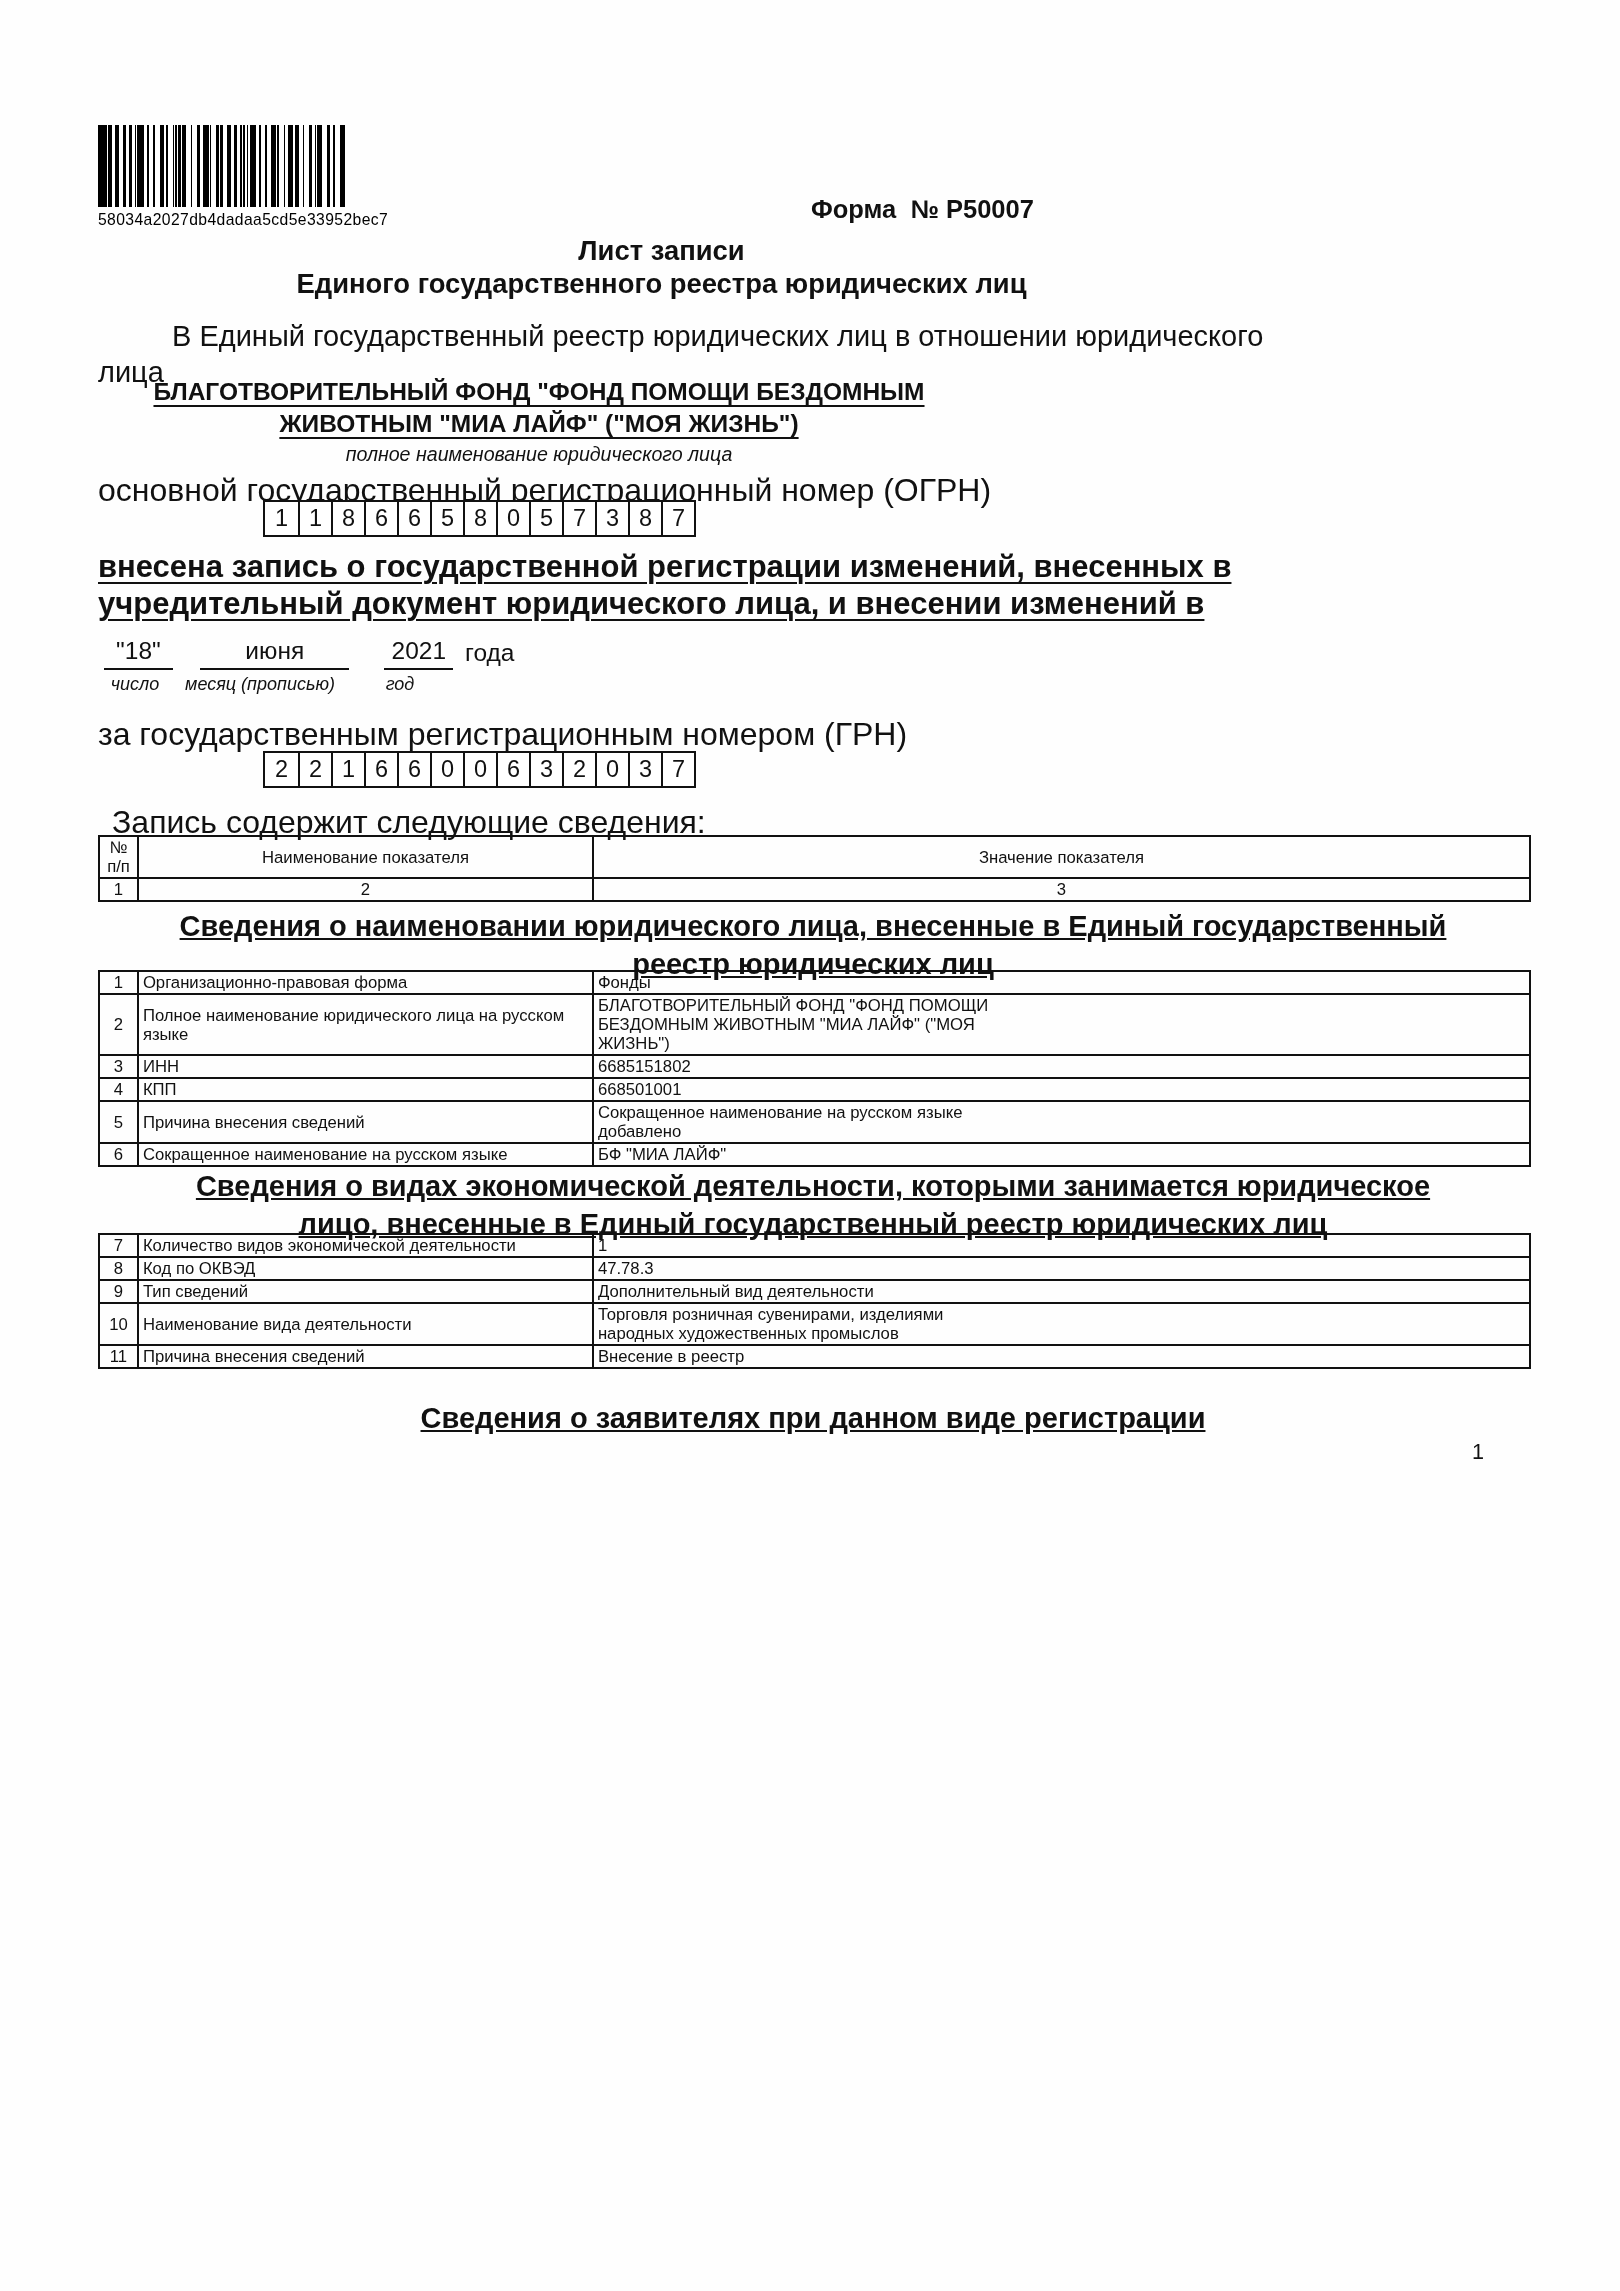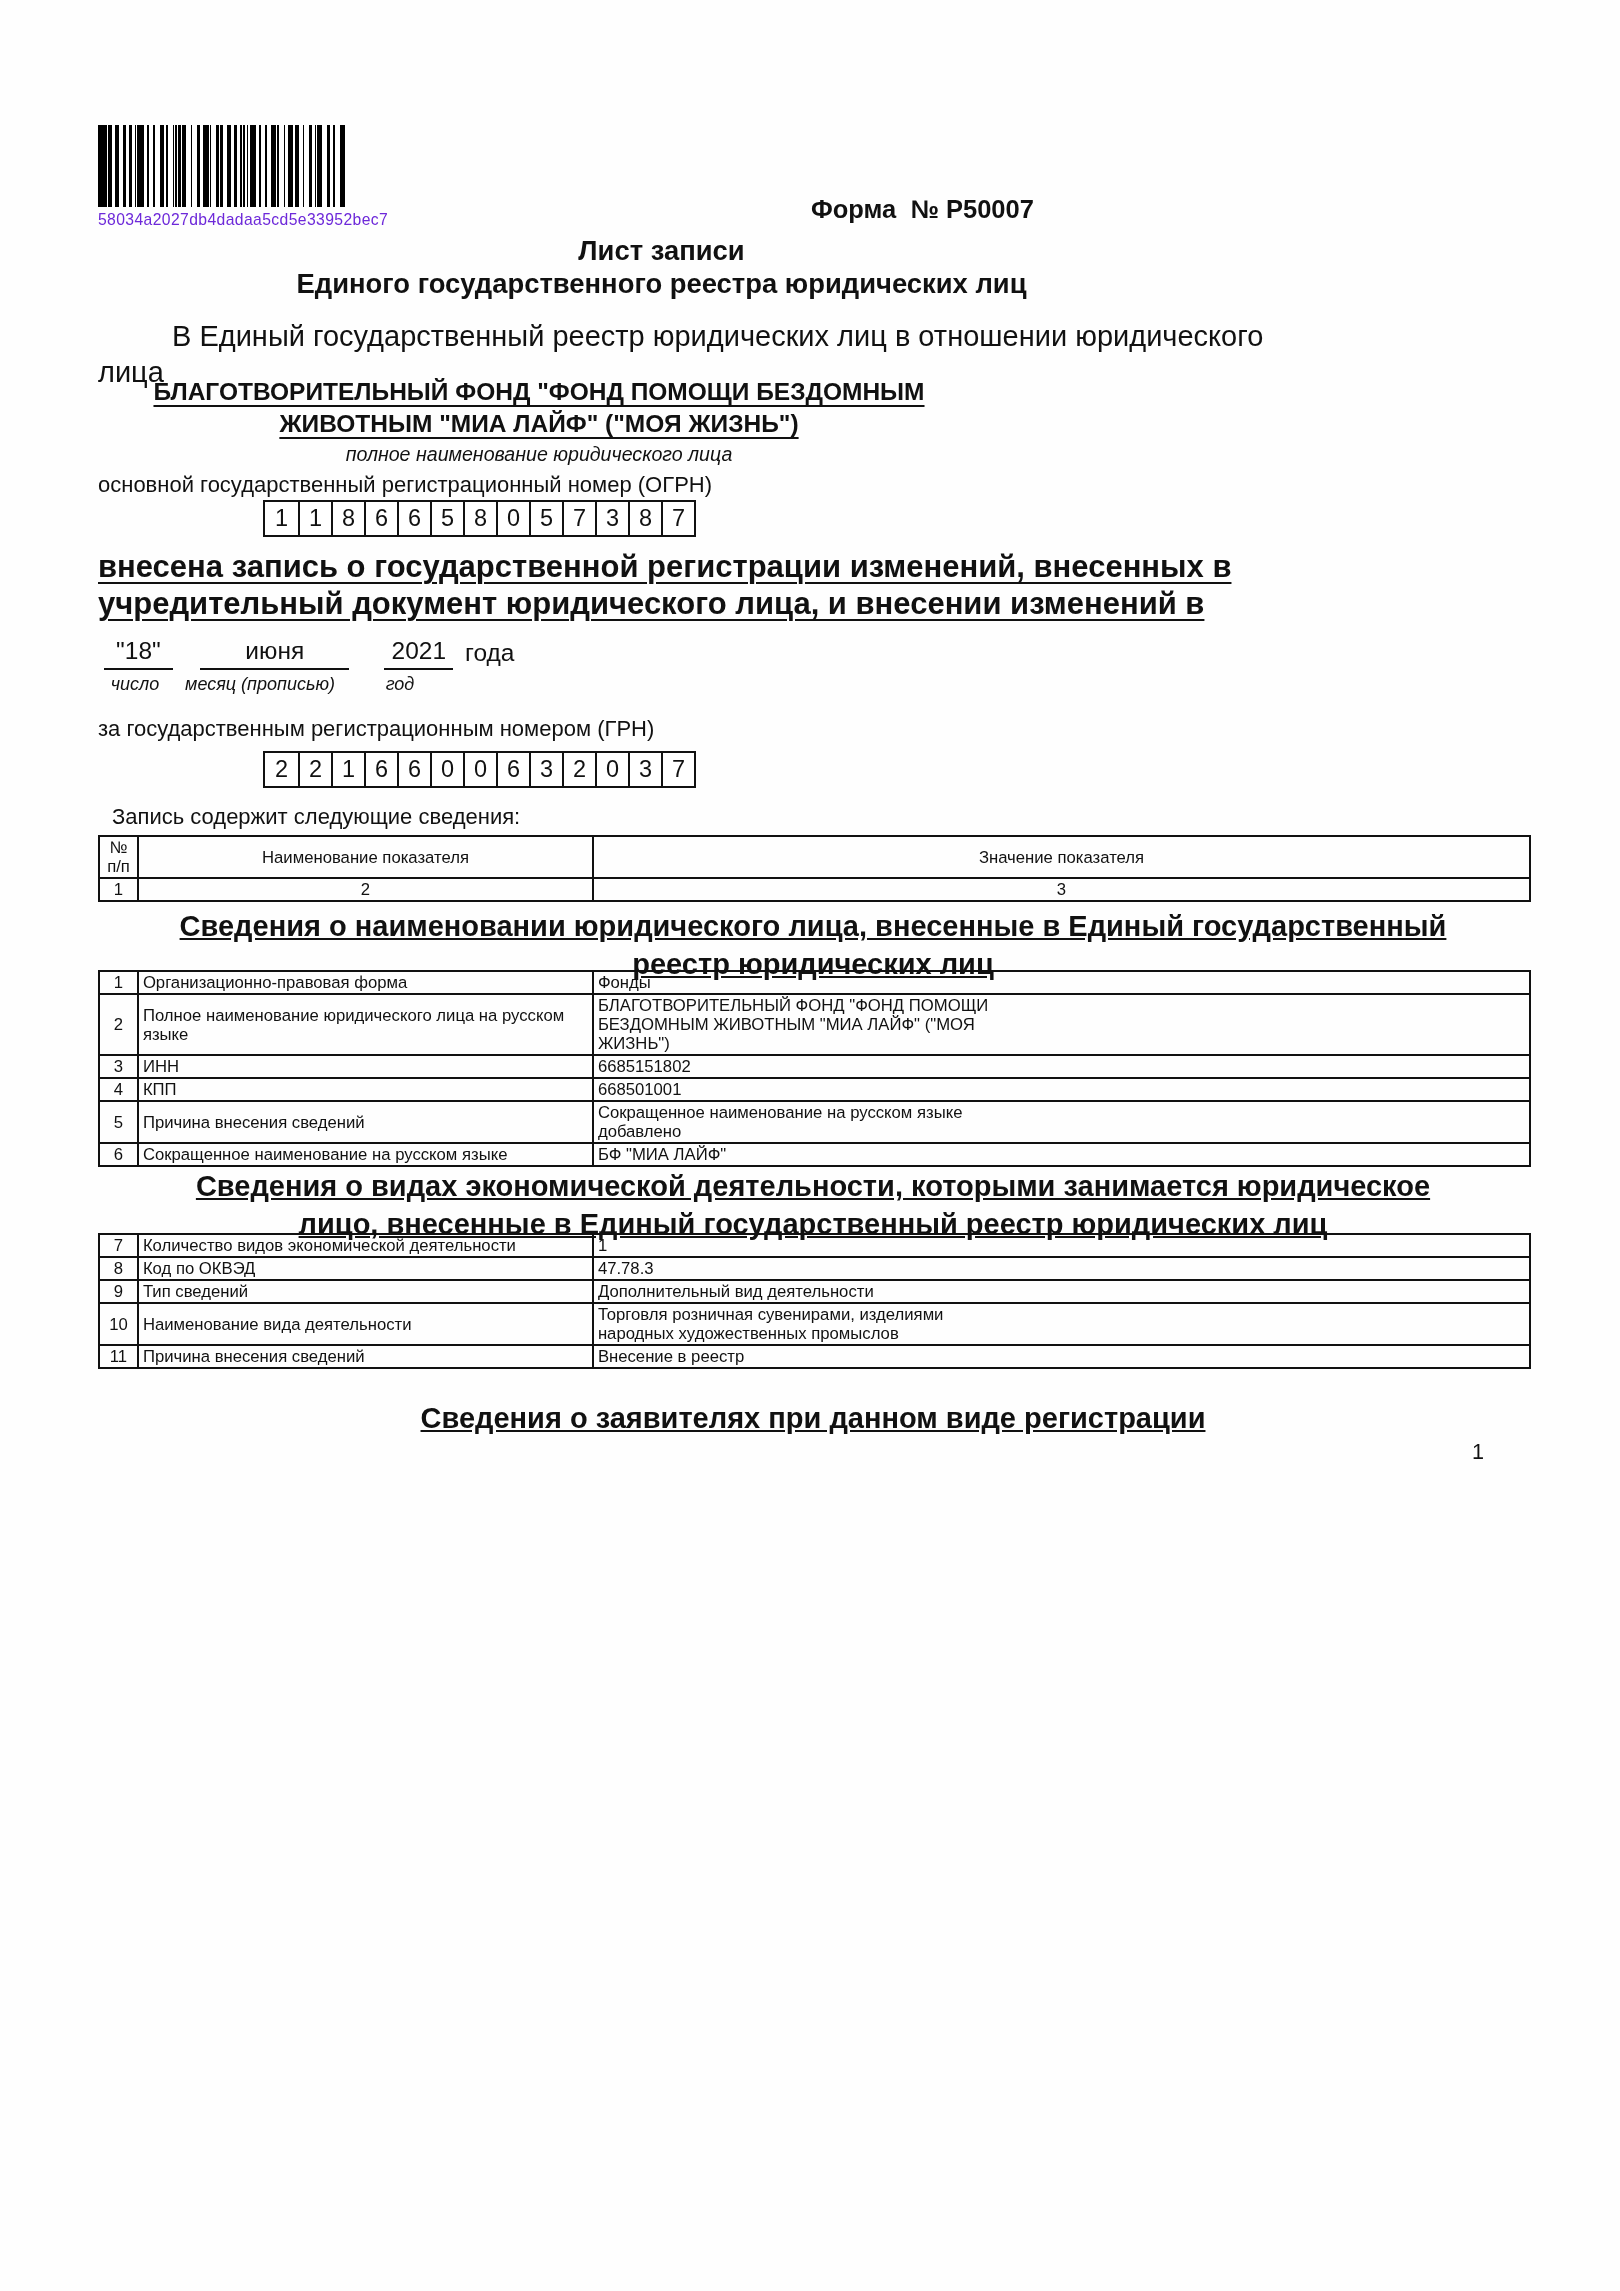--- a/index.html
+++ b/index.html
@@ -20,34 +20,34 @@
   .barcode {
     width: 247px; height: 82px;
     background-color: #fff;
     border-left: 6.9px solid #000;
     border-right: 4.9px solid #000;
     background-image:
       repeating-linear-gradient(90deg, #000 0 2.9px, transparent 2.9px 5.9px, #000 5.9px 7.8px, transparent 7.8px 12.7px, #000 12.7px 13.7px, transparent 13.7px 18.6px),
       repeating-linear-gradient(90deg, transparent 0 3.9px, #000 3.9px 5.9px, transparent 5.9px 10.8px, #000 10.8px 14.7px, transparent 14.7px 22.5px),
       repeating-linear-gradient(0deg, transparent 0 8.8px, #fff 8.8px 9.8px);
   }
-  .barcode-caption { font-size: 15.7px; letter-spacing: 0.4px; margin-top: 3.9px; color: #6d28d9; }
+  .barcode-caption { font-size: 15.7px; letter-spacing: 0.4px; margin-top: 3.9px; color: #000000; }
 
   .form-number { font-size: 25.5px; font-weight: bold; white-space: pre; }
 
   .doc-title { width: 1127px; text-align: center; font-weight: bold; font-size: 27.4px; line-height: 1.2; }
 
   .intro { font-size: 29px; line-height: 1.25; }
   .intro .l1 { padding-left: 74px; }
 
   .org-name { width: 882px; text-align: center; font-weight: bold; font-size: 24.5px; line-height: 1.3; }
   .org-name .u { text-decoration: underline; text-decoration-thickness: 2px; text-underline-offset: 4.9px; }
   .org-caption { width: 882px; text-align: center; font-style: italic; font-size: 19.6px; }
 
-  .body-label { font-size: 22px; }
+  .body-label { font-size: 32px; }
 
   .cells { display: inline-flex; border: 2px solid #111; background: #fff; }
   .cell {
     width: 33px; height: 33px; border-left: 2px solid #111;
     display: flex; align-items: center; justify-content: center;
     font-size: 23.5px;
   }
   .cell:first-child { border-left: none; }
 
   .statement { font-size: 31px; font-weight: bold; line-height: 1.18; }

